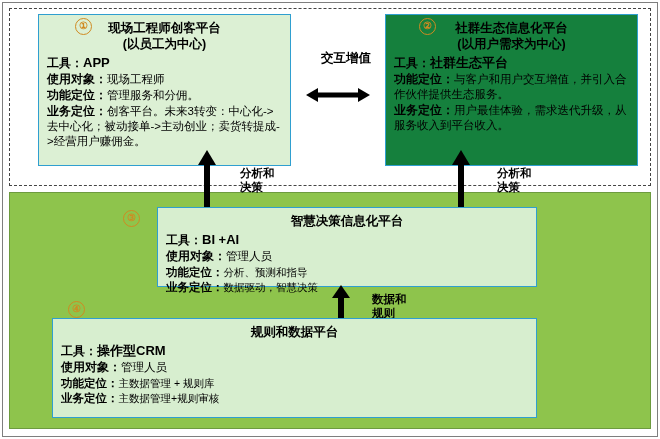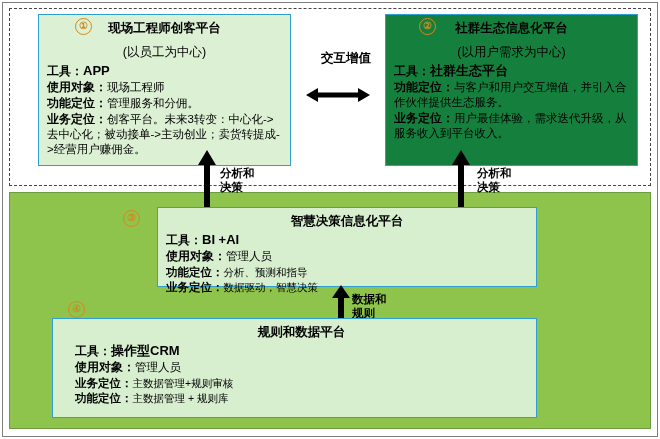--- a/index.html
+++ b/index.html
@@ -78,35 +78,33 @@
     width: 380px;
     height: 80px;
     background: #d7eecf;
   }
   .panel.p4 {
     left: 52px;
     top: 318px;
     width: 485px;
     height: 100px;
     background: #d7eecf;
-    padding-left: 14px;
   }
   .panel-title {
     text-align: center;
     font-size: 12.5px;
     font-weight: bold;
     color: #000000;
     line-height: 16px;
     padding-top: 5px;
   }
   .panel-title .sub {
     display: block;
     font-size: 12.5px;
-    font-weight: normal;
-    margin-top: 8px;
+    font-weight: bold;
   }
   .rows {
     padding: 3px 8px 0 8px;
   }
   .row {
     font-size: 11.5px;
     color: #000000;
     line-height: 15px;
     margin-bottom: 1px;
   }
@@ -174,20 +172,21 @@
   .v-arrow.a-left  { left: 196px; top: 150px; }
   .v-arrow.a-right { left: 450px; top: 150px; }
   .v-arrow.a-mid   { left: 330px; top: 285px; }
   .arrow-label {
     position: absolute;
     font-size: 11.5px;
     font-weight: bold;
     color: #000000;
     line-height: 14px;
     white-space: nowrap;
+    margin-left: 20px;
   }
   .arrow-label.l1 { left: 220px; top: 166px; }
   .arrow-label.l2 { left: 477px; top: 166px; }
   .arrow-label.l3 { left: 352px; top: 292px; }
 </style>
 </head>
 <body>
 
 <div id="canvas">
   <div class="outer-frame"></div>
@@ -306,21 +305,21 @@
       <span>规则和数据平台</span>
     </div>
     <div class="rows">
       <div class="row big">
         <span class="k">工具：</span><span class="v">操作型CRM</span>
       </div>
       <div class="row">
         <span class="k">使用对象：</span><span class="v">管理人员</span>
       </div>
       <div class="row small">
+        <span class="k">功能定位：</span><span class="v">主数据管理 + 规则库</span>
+      </div>
+      <div class="row small">
         <span class="k">业务定位：</span><span class="v">主数据管理+规则审核</span>
-      </div>
-      <div class="row small">
-        <span class="k">功能定位：</span><span class="v">主数据管理 + 规则库</span>
       </div>
     </div>
   </div>
   <div class="num-circle n4">④</div>
 </div>
 
 </body></html>

